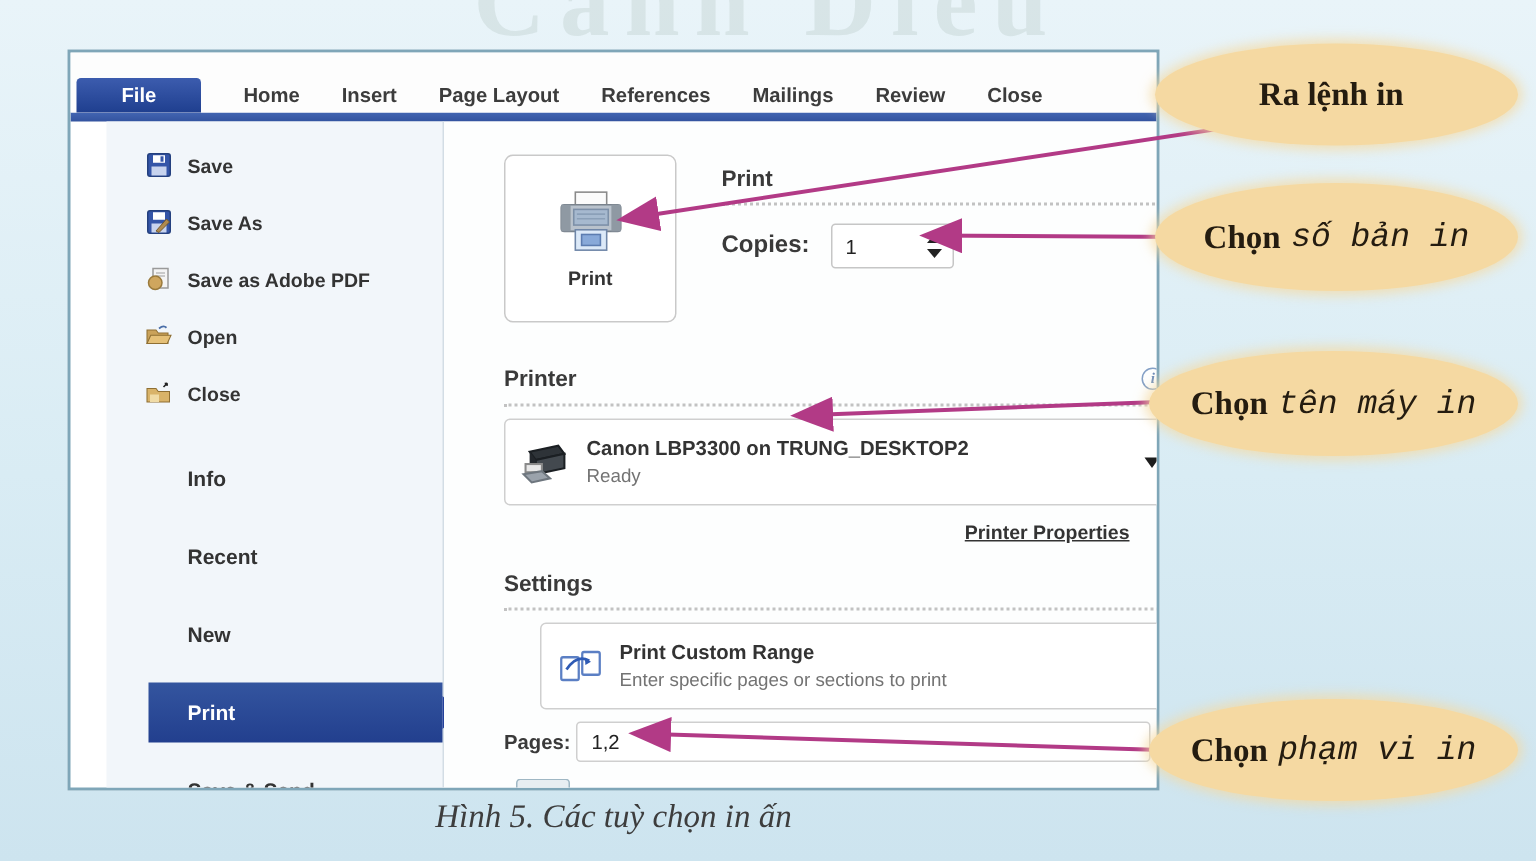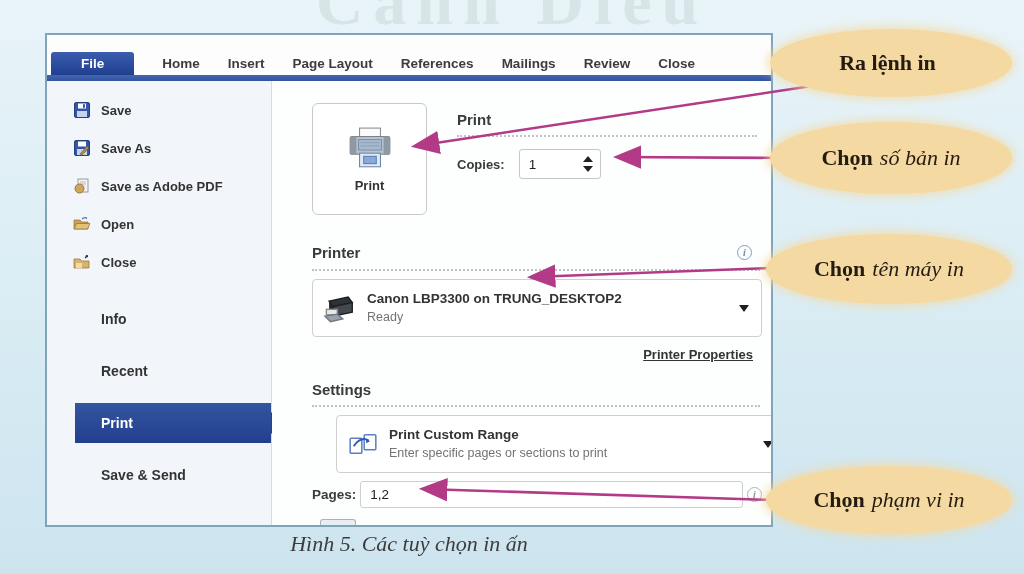--- a/index.html
+++ b/index.html
@@ -22,21 +22,21 @@
   .tabbar { position:relative; height:40px; background:#fdfdfd; display:flex; align-items:stretch; }
   .tab {
     display:flex; align-items:center; padding:0 14px; font-size:13.5px; font-weight:600;
     color:#3c3c3c; cursor:pointer; white-space:nowrap;margin-top:16px;
   }
   .tab.active {
     background:linear-gradient(180deg,#3c5cae,#1f3f8f); color:#fff;
     border-radius:3px 3px 0 0; margin:17px 14px 0 4px; padding:0 30px;
   }
   .ribbon-strip { height:6px; background:linear-gradient(180deg,#4265b2,#33539f); }
-  .window-body { display:flex; height:446px; }
+  .window-body { display:flex; height:446px;padding-left:24px; }
   
   .sidebar { width:225px; background:#f2f6fa; border-right:1px solid #d3dde5; padding-top:10px; position:relative; }
   .file-item { display:flex; align-items:center; gap:10px; height:38px; padding-left:26px; font-size:13px; font-weight:600; color:#333; cursor:pointer; }
   .nav-item { display:flex; align-items:center; height:40px; margin-top:12px; padding-left:26px; font-size:14px; font-weight:700; color:#333; cursor:pointer; position:relative;margin-left:28px; }
   .nav-item.active { background:linear-gradient(180deg,#34559f,#223f8e); color:#fff; }
   .nav-item.active .notch {
     position:absolute; right:-12px; top:50%; transform:translateY(-50%);
     width:0; height:0; border-top:11px solid transparent; border-bottom:11px solid transparent;
     border-left:12px solid #24419b;
   }
@@ -45,21 +45,21 @@
   .main { position:relative; flex:1; background:#fdfefe; }
   .section-title { font-size:15px; font-weight:700; color:#3a3a3a; }
   .dotted { border-top:2px dotted #c2c2c2; height:0; position:absolute; }
   .print-big-btn {
     position:absolute; left:40px; top:22px; width:115px; height:112px;
     background:#fff; border:1px solid #c9c9c9; border-radius:6px; cursor:pointer;
     display:flex; flex-direction:column; align-items:center; justify-content:center; gap:6px;
   }
   .print-big-btn .lbl { font-size:13px; font-weight:700; color:#333; }
   .copies-row { position:absolute; left:185px; top:68px; display:flex; align-items:center; gap:14px; }
-  .copies-label { font-size:13px; font-weight:600; color:#3a3a3a; }
+  .copies-label { font-size:16px; font-weight:600; color:#3a3a3a; }
   .spinbox { width:82px; height:30px; border:1px solid #c6c6c6; border-radius:3px; background:#fff; display:flex; align-items:center; cursor:text; }
   .spinbox .val { flex:1; padding-left:9px; font-size:13.5px; color:#222; }
   .spin-btns { display:flex; flex-direction:column; gap:4px; padding-right:7px; }
   .tri-up { width:0; height:0; border-left:5px solid transparent; border-right:5px solid transparent; border-bottom:6px solid #222; cursor:pointer; }
   .tri-dn { width:0; height:0; border-left:5px solid transparent; border-right:5px solid transparent; border-top:6px solid #222; cursor:pointer; }
   .info-circle {
     width:15px; height:15px; border:1.4px solid #84a0c6; border-radius:50%;
     color:#6d8cba; font-family:"Liberation Serif", serif; font-size:10px; font-style:italic; font-weight:700;
     display:flex; align-items:center; justify-content:center; cursor:pointer;
   }
@@ -82,21 +82,21 @@
   .partial-el { position:absolute; left:48px; top:438px; width:36px; height:10px; border:1px solid #9fb7c4; border-bottom:none; border-radius:3px 3px 0 0; background:#e8eef2; }
   
   .arrow-layer { position:absolute; left:0; top:0; width:1024px; height:574px; z-index:5; pointer-events:none; }
   .callout {
     position:absolute; z-index:6; background:#f5d9a2; border-radius:50%;
     display:flex; align-items:center; justify-content:center;
     font-family:"Liberation Serif", serif; color:#241c10; white-space:nowrap;
     box-shadow:0 0 8px 3px rgba(244,217,162,0.75);
   }
   .callout .b { font-weight:700; font-size:22px; }
-  .callout .i { font-style:italic; font-size:22px; margin-left:7px; }
+  .callout .i { font-style:italic; font-size:22px; margin-left:7px;font-family:Liberation Mono, monospace; }
   .caption {
     position:absolute; left:45px; top:531px; width:728px; text-align:center; z-index:2;
     font-family:"Liberation Serif", serif; font-style:italic; font-size:22px; color:#3d3d3d;
   }
 </style>
 </head>
 <body>
 
 <div class="watermark">Cánh Diều</div>
 
@@ -159,20 +159,23 @@
             <path d="M12 4 L14.5 1.5 M14.5 1.5 L12.8 1.7 M14.5 1.5 L14.3 3.2" fill="none" stroke="#222" stroke-width="1.1"></path>
           </svg>
         <span>Close</span>
       </div>
 
       <div class="nav-item" style="margin-top:18px;">
         <span>Info</span>
       </div>
       <div class="nav-item">
         <span>Recent</span>
+      </div>
+      <div class="nav-item">
+        <span>New</span>
       </div>
       <div class="nav-item active">
         <span>Print</span>
         <span class="notch"></span>
       </div>
       <div class="nav-item">
         <span>Save &amp; Send</span>
       </div>
     </div>
 

